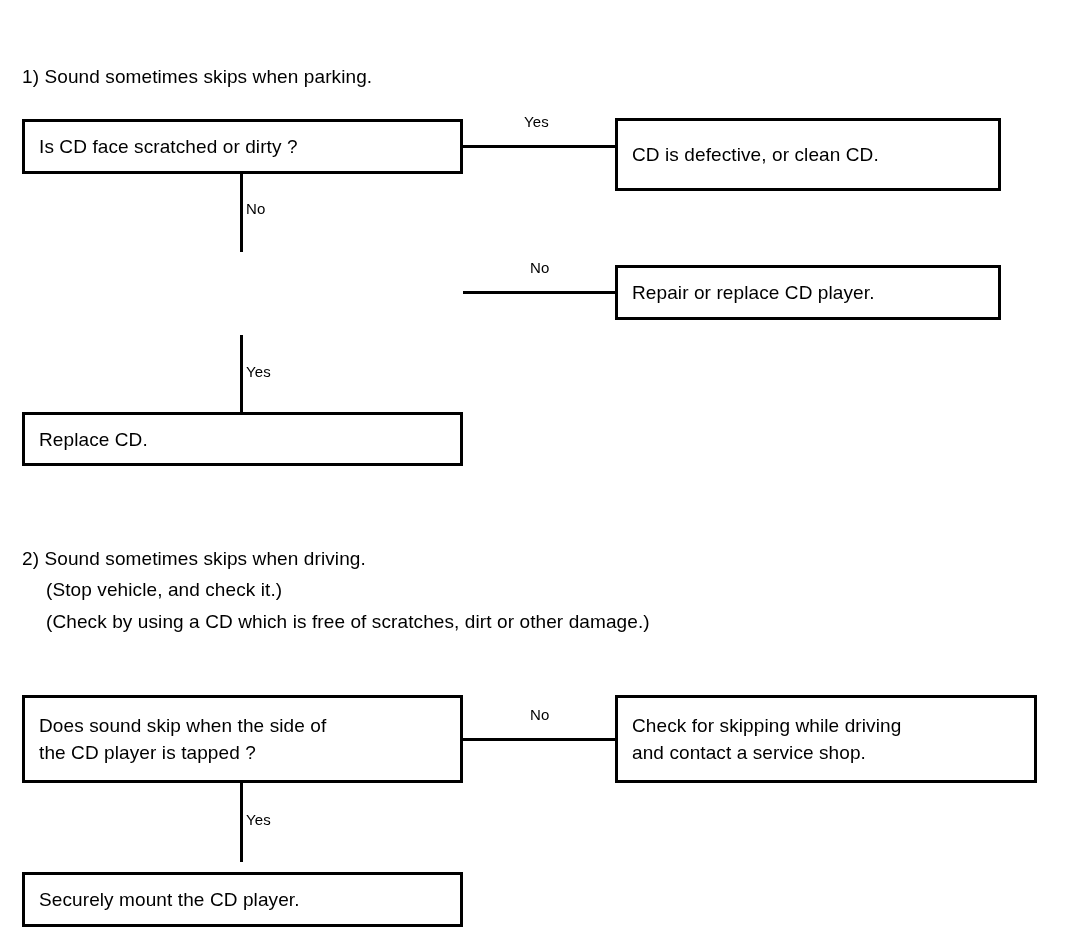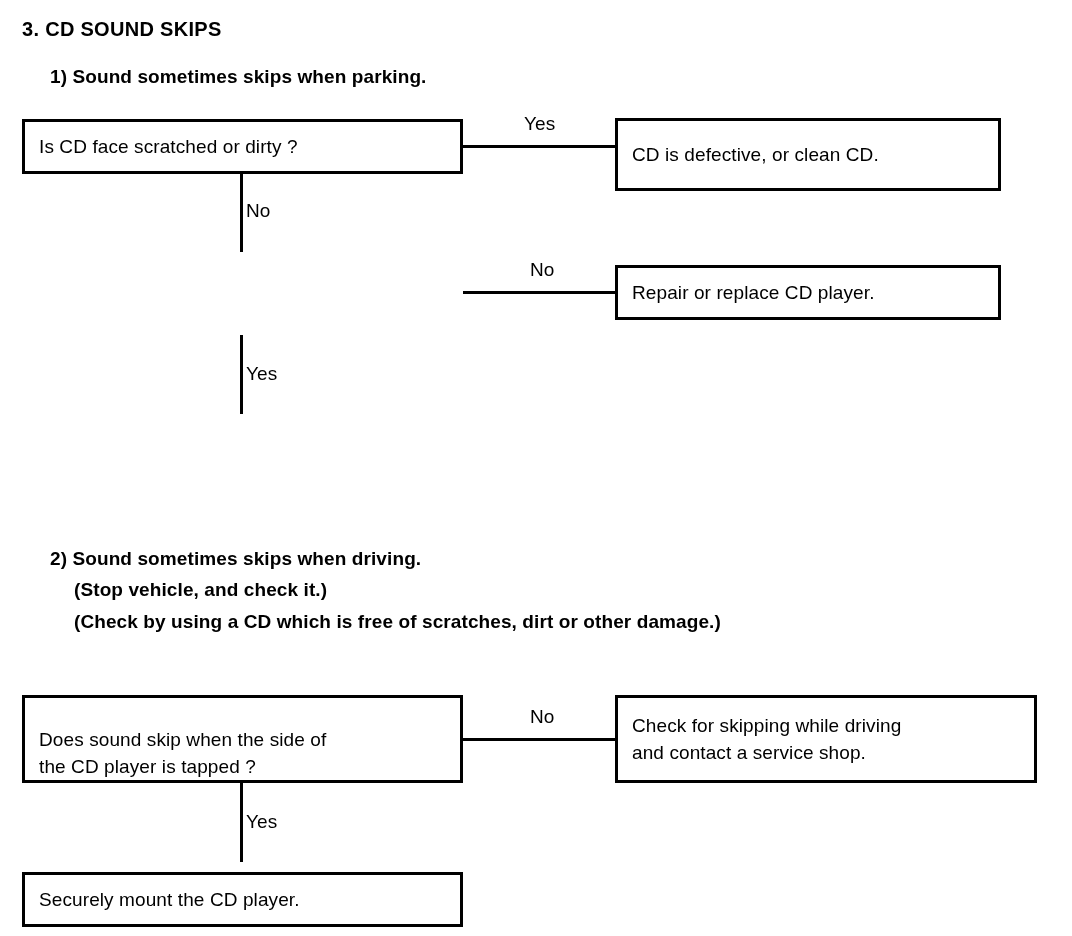--- a/index.html
+++ b/index.html
@@ -24,24 +24,23 @@
   .section-title {
     position: absolute;
     font-size: 20px;
     font-weight: bold;
     letter-spacing: 0.3px;
     white-space: nowrap;
   }
   .para {
     position: absolute;
     font-size: 19px;
-    font-weight: bold;
+    font-weight: normal;
     white-space: nowrap;
     letter-spacing: 0.1px;
-    margin-left: 28px;
   }
 
   
   .fbox {
     position: absolute;
     box-sizing: border-box;
     border: 3px solid #000000;
     background: #ffffff;
     display: flex;
     flex-direction: column;
@@ -66,33 +65,32 @@
     z-index: 1;
   }
   .conn-h {
     position: absolute;
     height: 3px;
     background: #000000;
     z-index: 1;
   }
   .edge-label {
     position: absolute;
-    font-size: 19px;
+    font-size: 15px;
     white-space: nowrap;
     background: transparent;
     z-index: 2;
     letter-spacing: 0.1px;
   }
 </style>
 </head>
 <body>
 
 <div id="page">
 
-  <div class="section-title" style="left:22px; top:18px;">3. CD SOUND SKIPS</div>
 
   <div class="para" style="left:22px; top:66px;">1) Sound sometimes skips when parking.</div>
 
   <div class="fbox" style="left:22px; top:119px; width:441px; height:55px;">
     <span class="line">Is CD face scratched or dirty ?</span>
   </div>
 
   <div class="conn-h" style="left:463px; top:145px; width:154px;"></div>
   <div class="edge-label" style="left:524px; top:113px;">Yes</div>
 
@@ -107,26 +105,29 @@
   <div class="conn-h" style="left:463px; top:291px; width:154px;"></div>
   <div class="edge-label" style="left:530px; top:259px;">No</div>
 
   <div class="fbox" style="left:615px; top:265px; width:386px; height:55px;">
     <span class="line">Repair or replace CD player.</span>
   </div>
 
   <div class="conn-v" style="left:240px; top:335px; height:79px;"></div>
   <div class="edge-label" style="left:246px; top:363px;">Yes</div>
 
+  <div class="fbox" style="left:22px; top:412px; width:441px; height:54px;">
+    <span class="line">Replace CD.</span>
+  </div>
 
   <div class="para" style="left:22px; top:548px;">2) Sound sometimes skips when driving.</div>
   <div class="para" style="left:46px; top:579px;">(Stop vehicle, and check it.)</div>
   <div class="para" style="left:46px; top:611px;">(Check by using a CD which is free of scratches, dirt or other damage.)</div>
 
-  <div class="fbox" style="left:22px; top:695px; width:441px; height:88px;justify-content:flex-end;">
+  <div class="fbox" style="left:22px; top:695px; width:441px; height:88px;">
     <span class="line">Does sound skip when the side of</span>
     <span class="line">the CD player is tapped ?</span>
   </div>
 
   <div class="conn-h" style="left:463px; top:738px; width:154px;"></div>
   <div class="edge-label" style="left:530px; top:706px;">No</div>
 
   <div class="fbox" style="left:615px; top:695px; width:422px; height:88px;">
     <span class="line">Check for skipping while driving</span>
     <span class="line">and contact a service shop.</span>

